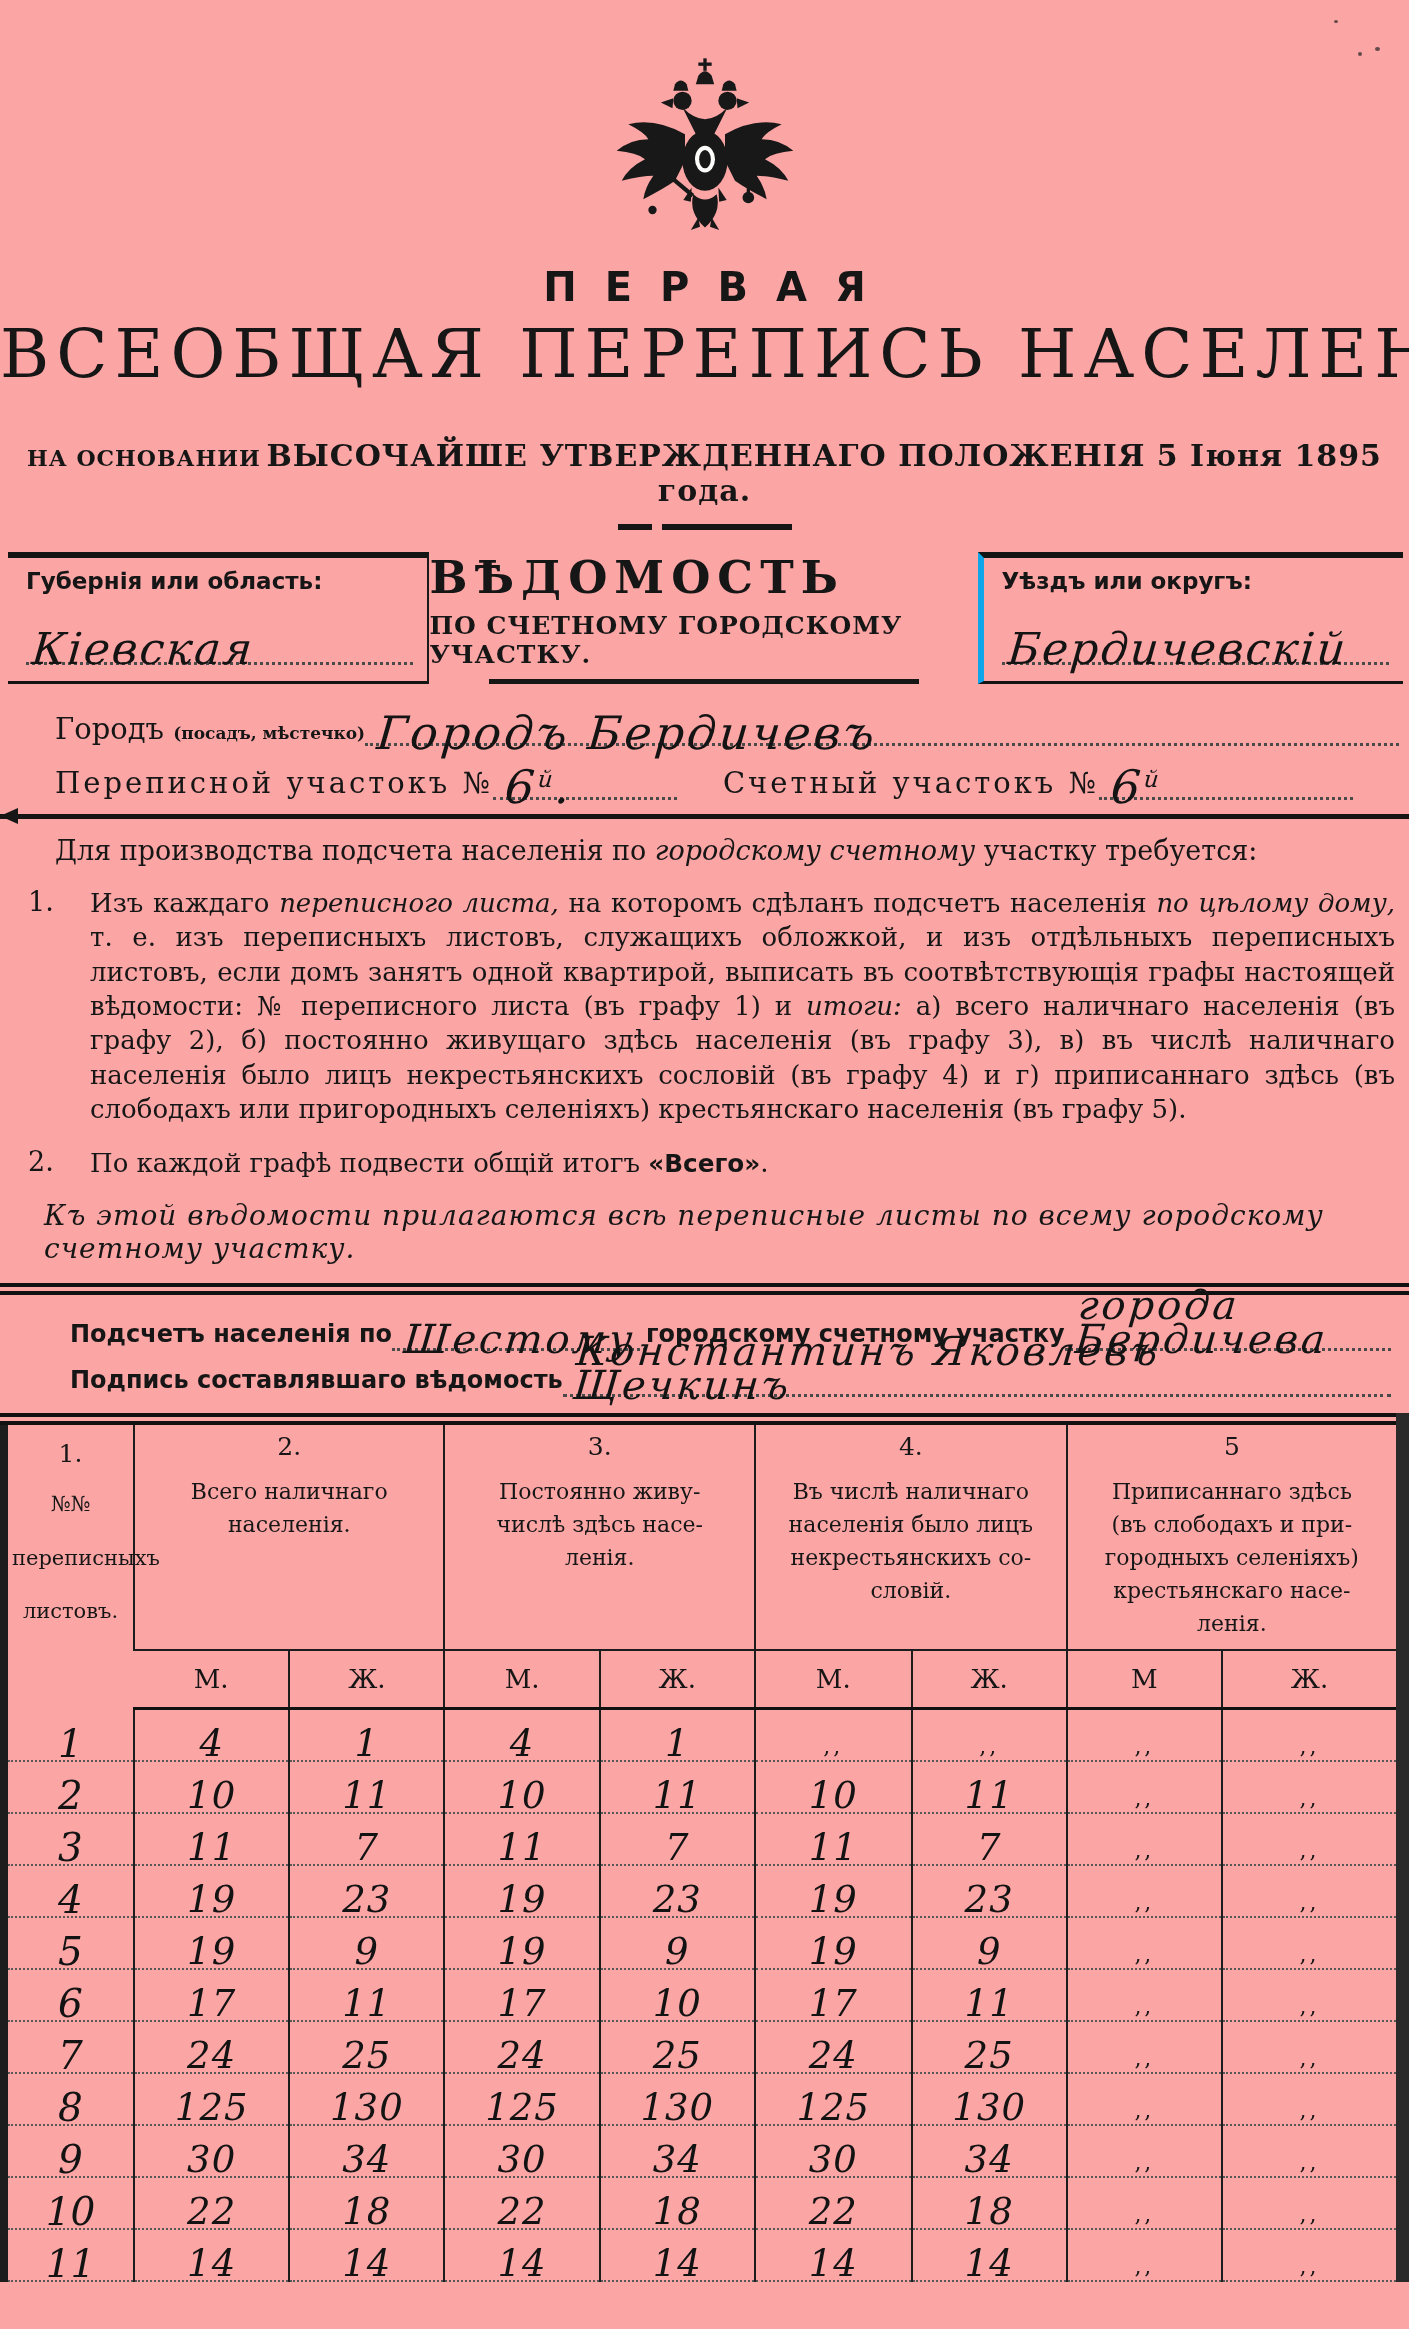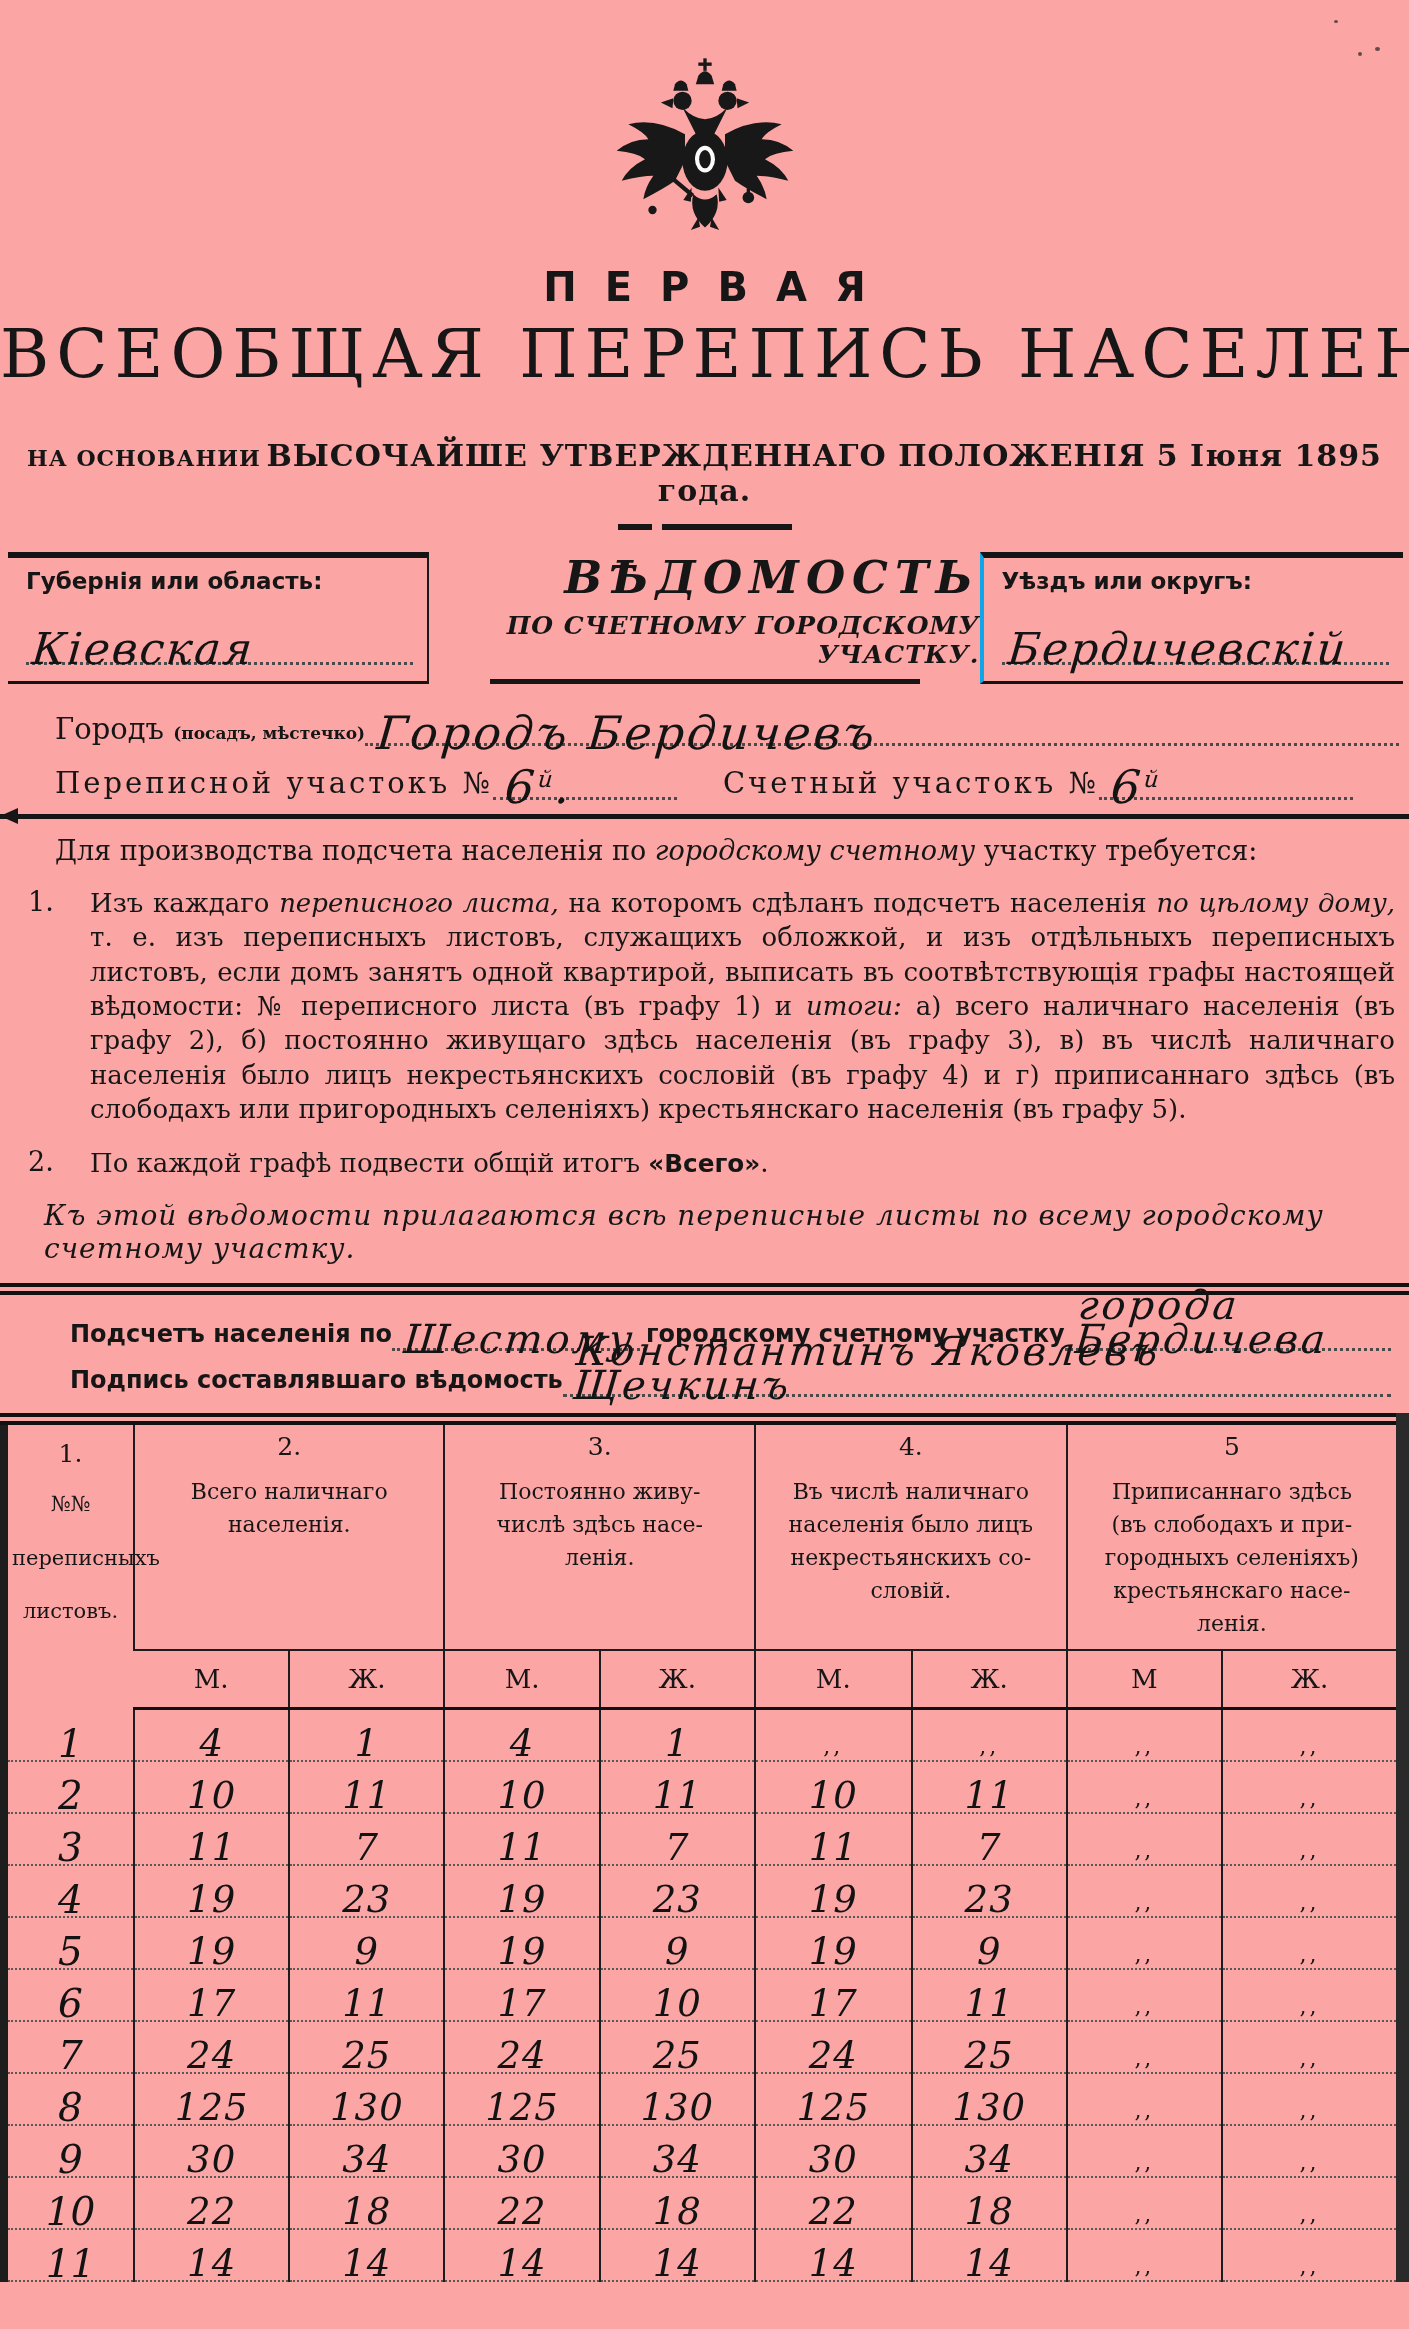--- a/index.html
+++ b/index.html
@@ -26,22 +26,22 @@
   .divider{margin:16px auto 0;width:190px;display:flex;justify-content:center;gap:10px;}
   .divider i{display:block;height:6px;background:#161616;}
   .divider .d1{width:34px}.divider .d2{width:130px}
   
   .header-block{display:flex;margin-top:22px;align-items:stretch;}
   .hb-left,.hb-right{
     width:27.5%;border-top:6px solid #141414;border-bottom:3px solid #141414;
     padding:10px 14px 0 18px;position:relative;
   }
   .hb-left{border-right:2px solid #1a1a1a;margin-left:8px;}
-  .hb-right{border-left:4px solid #0ea5e9;margin-right:6px;}
-  .hb-center{flex:1;text-align:right;padding-top:2px;font-style:italic;}
+  .hb-right{border-left:6px solid #0ea5e9;margin-right:6px;}
+  .hb-center{flex:1;text-align:left;padding-top:2px;}
   .box-label{font-family:"DejaVu Sans",sans-serif;font-weight:bold;font-size:23px;}
   .box-value{display:flex;align-items:flex-end;border-bottom:3px dotted #4a4a4a;margin-top:6px;min-height:62px;padding:0 6px;}
   .hw{font-style:italic;display:inline-block;transform:skewX(-5deg);color:#141414;}
   .box-value .hw{font-size:44px;line-height:.9;margin-bottom:-7px;letter-spacing:2px;}
   .vt1{font-size:45px;font-weight:bold;letter-spacing:7px;line-height:1.05;}
   .vt2{font-family:"DejaVu Sans",sans-serif;font-weight:bold;font-size:37px;letter-spacing:1px;margin-top:8px;}
   .vt3{font-size:25px;font-weight:bold;letter-spacing:1px;margin-top:10px;}
   .center-bar{width:430px;height:5px;background:#161616;margin:10px auto 0;}
   
   .form-row{display:flex;align-items:flex-end;margin:28px 10px 0 55px;}

